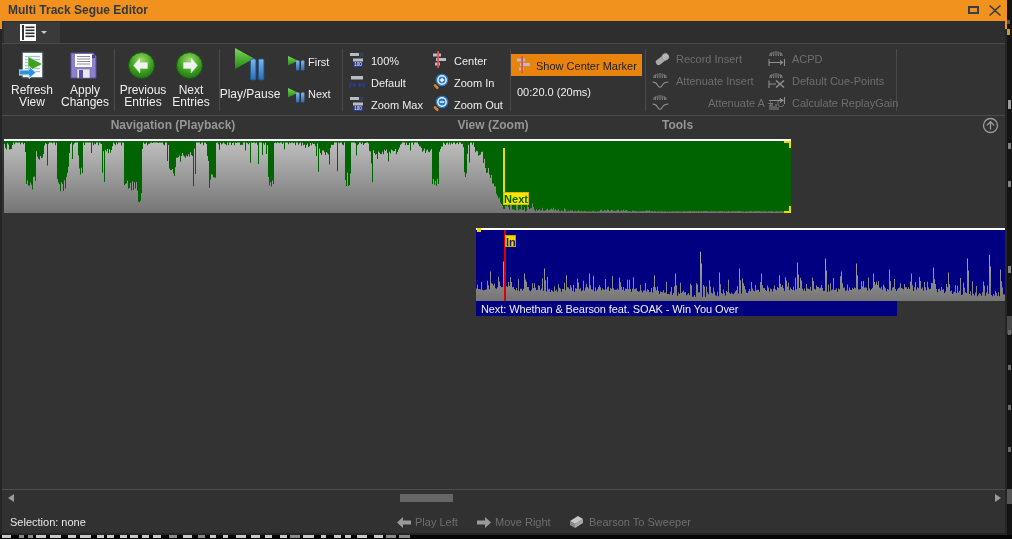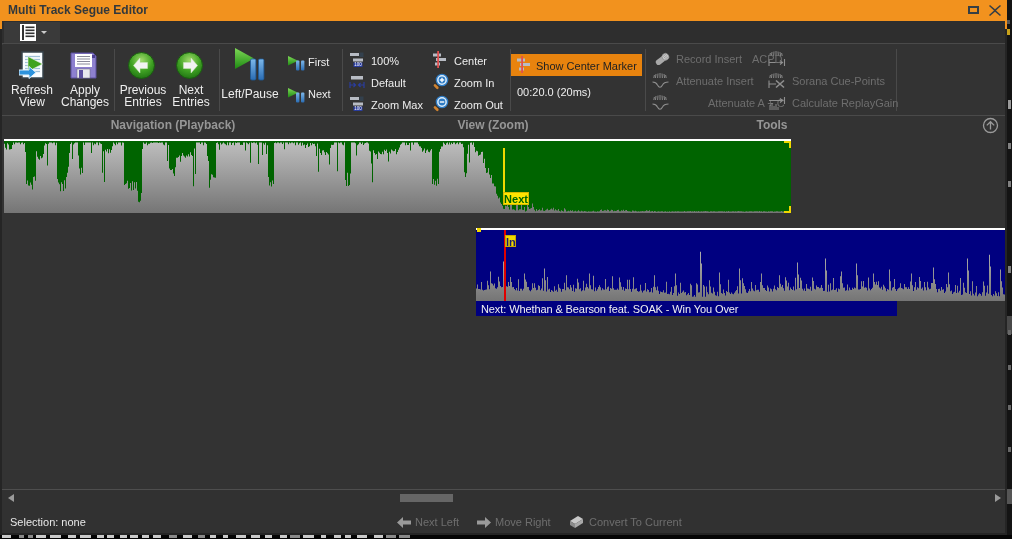--- a/index.html
+++ b/index.html
@@ -101,21 +101,21 @@
  <div class="vsep" style="left:112px"></div>
  <div class="vsep" style="left:217px"></div>
  <div class="vsep" style="left:340px"></div>
  <div class="vsep" style="left:508px"></div>
  <div class="vsep" style="left:643px"></div>
  <div class="vsep" style="left:894px"></div>
  <div class="hline" style="left:0;top:70px;width:1003px"></div>
 
  <div class="cap" style="left:61px;width:220px;text-align:center">Navigation (Playback)</div>
  <div class="cap" style="left:381px;width:220px;text-align:center">View (Zoom)</div>
- <div class="cap" style="left:660px;width:220px;text-align:center">Tools</div>
+ <div class="cap" style="left:660px;width:220px;">Tools</div>
  <svg class="abs" style="left:980px;top:72px" width="17" height="17" viewBox="0 0 17 17">
   <circle cx="8.5" cy="8.5" r="7" fill="none" stroke="#9a9a9a" stroke-width="1.3"></circle>
   <path d="M8.5 12.5 L8.5 5 M4.8 8.4 L8.5 4.7 L12.2 8.4" fill="none" stroke="#9a9a9a" stroke-width="1.3"></path>
  </svg>
 
  <svg class="abs" style="left:17px;top:6px" width="26" height="29" viewBox="0 0 26 29">
   <rect x="3" y="1" width="21" height="26" fill="#fafdff" stroke="#38444c" stroke-width="1.5"></rect>
   <g stroke="#9fc0d8" stroke-width="1.3">
    <line x1="6" y1="5.5" x2="21" y2="5.5"></line>
           <line x1="6" y1="8.5" x2="21" y2="8.5"></line>
@@ -177,21 +177,21 @@
           </linearGradient>
    <linearGradient id="bb" x1="0" y1="0" x2="0" y2="1">
             <stop offset="0" stop-color="#7db8ea"></stop>
             <stop offset="1" stop-color="#2a6cb3"></stop>
           </linearGradient>
   </defs>
   <path d="M1 0 L20 10.5 L1 21 Z" fill="url(#pg)"></path>
   <rect x="16.5" y="11" width="5.4" height="21" rx="1.4" fill="url(#bb)" stroke="#1d5a9a" stroke-width="0.8"></rect>
   <rect x="24.5" y="11" width="5.4" height="21" rx="1.4" fill="url(#bb)" stroke="#1d5a9a" stroke-width="0.8"></rect>
 </svg>
- <div class="lbl" style="left:214px;top:43px;width:68px">Left/Pause</div>
+ <div class="lbl" style="left:214px;top:43px;width:68px">Play/Pause</div>
 
  <svg class="abs" style="left:286px;top:11px" width="17" height="15" viewBox="0 0 17 15">
   <defs>
    <linearGradient id="spg1" x1="0" y1="0" x2="0" y2="1">
             <stop offset="0" stop-color="#7ed957"></stop>
             <stop offset="1" stop-color="#1e8a12"></stop>
           </linearGradient>
    <linearGradient id="sbb1" x1="0" y1="0" x2="0" y2="1">
             <stop offset="0" stop-color="#7db8ea"></stop>
             <stop offset="1" stop-color="#2a6cb3"></stop>
@@ -315,35 +315,35 @@
    <line x1="4" y1="1" x2="3.4" y2="5"></line>
           <line x1="6" y1="0.5" x2="5.6" y2="5"></line>
           <line x1="8" y1="0" x2="8" y2="5"></line>
    <line x1="10" y1="0.5" x2="10.4" y2="5"></line>
           <line x1="12" y1="1" x2="12.6" y2="5"></line>
    <line x1="2.4" y1="2" x2="1.8" y2="5"></line>
           <line x1="13.6" y1="2" x2="14.2" y2="5"></line>
         </g>
   <path d="M1 8 L1 15 M1 11.5 L14 11.5 M12 9.5 L14.5 11.5 L12 13.5 M16.5 8 L16.5 15" stroke="#909090" stroke-width="1.1" fill="none"></path>
 </svg>
- <div class="dlbl" style="left:750px;top:8px">ACPD</div>
+ <div class="dlbl" style="left:790px;top:8px">ACPD</div>
  <svg class="abs" style="left:766px;top:28px" width="18" height="17" viewBox="0 0 18 17">
         <g stroke="#909090" stroke-width="0.9" fill="none">
    <line x1="4" y1="1" x2="3.4" y2="5"></line>
           <line x1="6" y1="0.5" x2="5.6" y2="5"></line>
           <line x1="8" y1="0" x2="8" y2="5"></line>
    <line x1="10" y1="0.5" x2="10.4" y2="5"></line>
           <line x1="12" y1="1" x2="12.6" y2="5"></line>
    <line x1="2.4" y1="2" x2="1.8" y2="5"></line>
           <line x1="13.6" y1="2" x2="14.2" y2="5"></line>
         </g>
   <path d="M1 7.5 L1 15 M1 11 L8 11" stroke="#909090" stroke-width="1.1" fill="none"></path>
   <path d="M8 7.5 L16 14.5 M16 7.5 L8 14.5" stroke="#909090" stroke-width="1.6" fill="none"></path>
 </svg>
- <div class="dlbl" style="left:790px;top:30px">Sorana Cue-Points</div>
+ <div class="dlbl" style="left:790px;top:30px">Default Cue-Points</div>
  <svg class="abs" style="left:766px;top:50px" width="18" height="17" viewBox="0 0 18 17">
   <g stroke="#909090" stroke-width="0.9">
    <line x1="2" y1="10" x2="2" y2="15"></line>
           <line x1="4" y1="8" x2="4" y2="15"></line>
           <line x1="6" y1="11" x2="6" y2="15"></line>
    <line x1="8" y1="9" x2="8" y2="15"></line>
           <line x1="10" y1="12" x2="10" y2="15"></line>
   </g>
   <path d="M1 5.5 L14 5.5 M12 3.5 L14.5 5.5 L12 7.5 M16.5 2 L16.5 9" stroke="#909090" stroke-width="1.1" fill="none"></path>
 </svg>
@@ -402,26 +402,26 @@
         <path d="M0 0 L0 8 L6 4 Z" fill="#9a9a9a"></path>
       </svg>
   <div class="abs" style="left:398px;top:4px;width:53px;height:8px;background:#666666"></div>
 </div>
 
 <div class="statusbar">
   <div class="abs" style="left:8px;top:11px;font-size:11px;color:#e8e8e8">Selection: none</div>
   <svg class="abs" style="left:395px;top:12px" width="14" height="11" viewBox="0 0 14 11">
         <path d="M0 5.5 L6 0 L6 3.5 L14 3.5 L14 7.5 L6 7.5 L6 11 Z" fill="#9a9a9a"></path>
       </svg>
-  <div class="dlbl" style="left:413px;top:11px">Next Left</div>
+  <div class="dlbl" style="left:413px;top:11px">Play Left</div>
   <svg class="abs" style="left:475px;top:12px" width="14" height="11" viewBox="0 0 14 11">
         <path d="M14 5.5 L8 0 L8 3.5 L0 3.5 L0 7.5 L8 7.5 L8 11 Z" fill="#9a9a9a"></path>
       </svg>
   <div class="dlbl" style="left:493px;top:11px">Move Right</div>
   <svg class="abs" style="left:564px;top:11px" width="18" height="13" viewBox="0 0 18 13">
     <path d="M4 5 L12 0 L17 3 L9 8 Z" fill="#c8c8c8"></path>
         <path d="M4 5 L9 8 L9 12 L4 9 Z" fill="#8a8a8a"></path>
         <path d="M9 8 L17 3 L17 7 L9 12 Z" fill="#a8a8a8"></path>
   </svg>
-  <div class="dlbl" style="left:587px;top:11px">Convert To Current</div>
+  <div class="dlbl" style="left:587px;top:11px">Bearson To Sweeper</div>
 </div>
 
 </div>
 
 </body></html>

